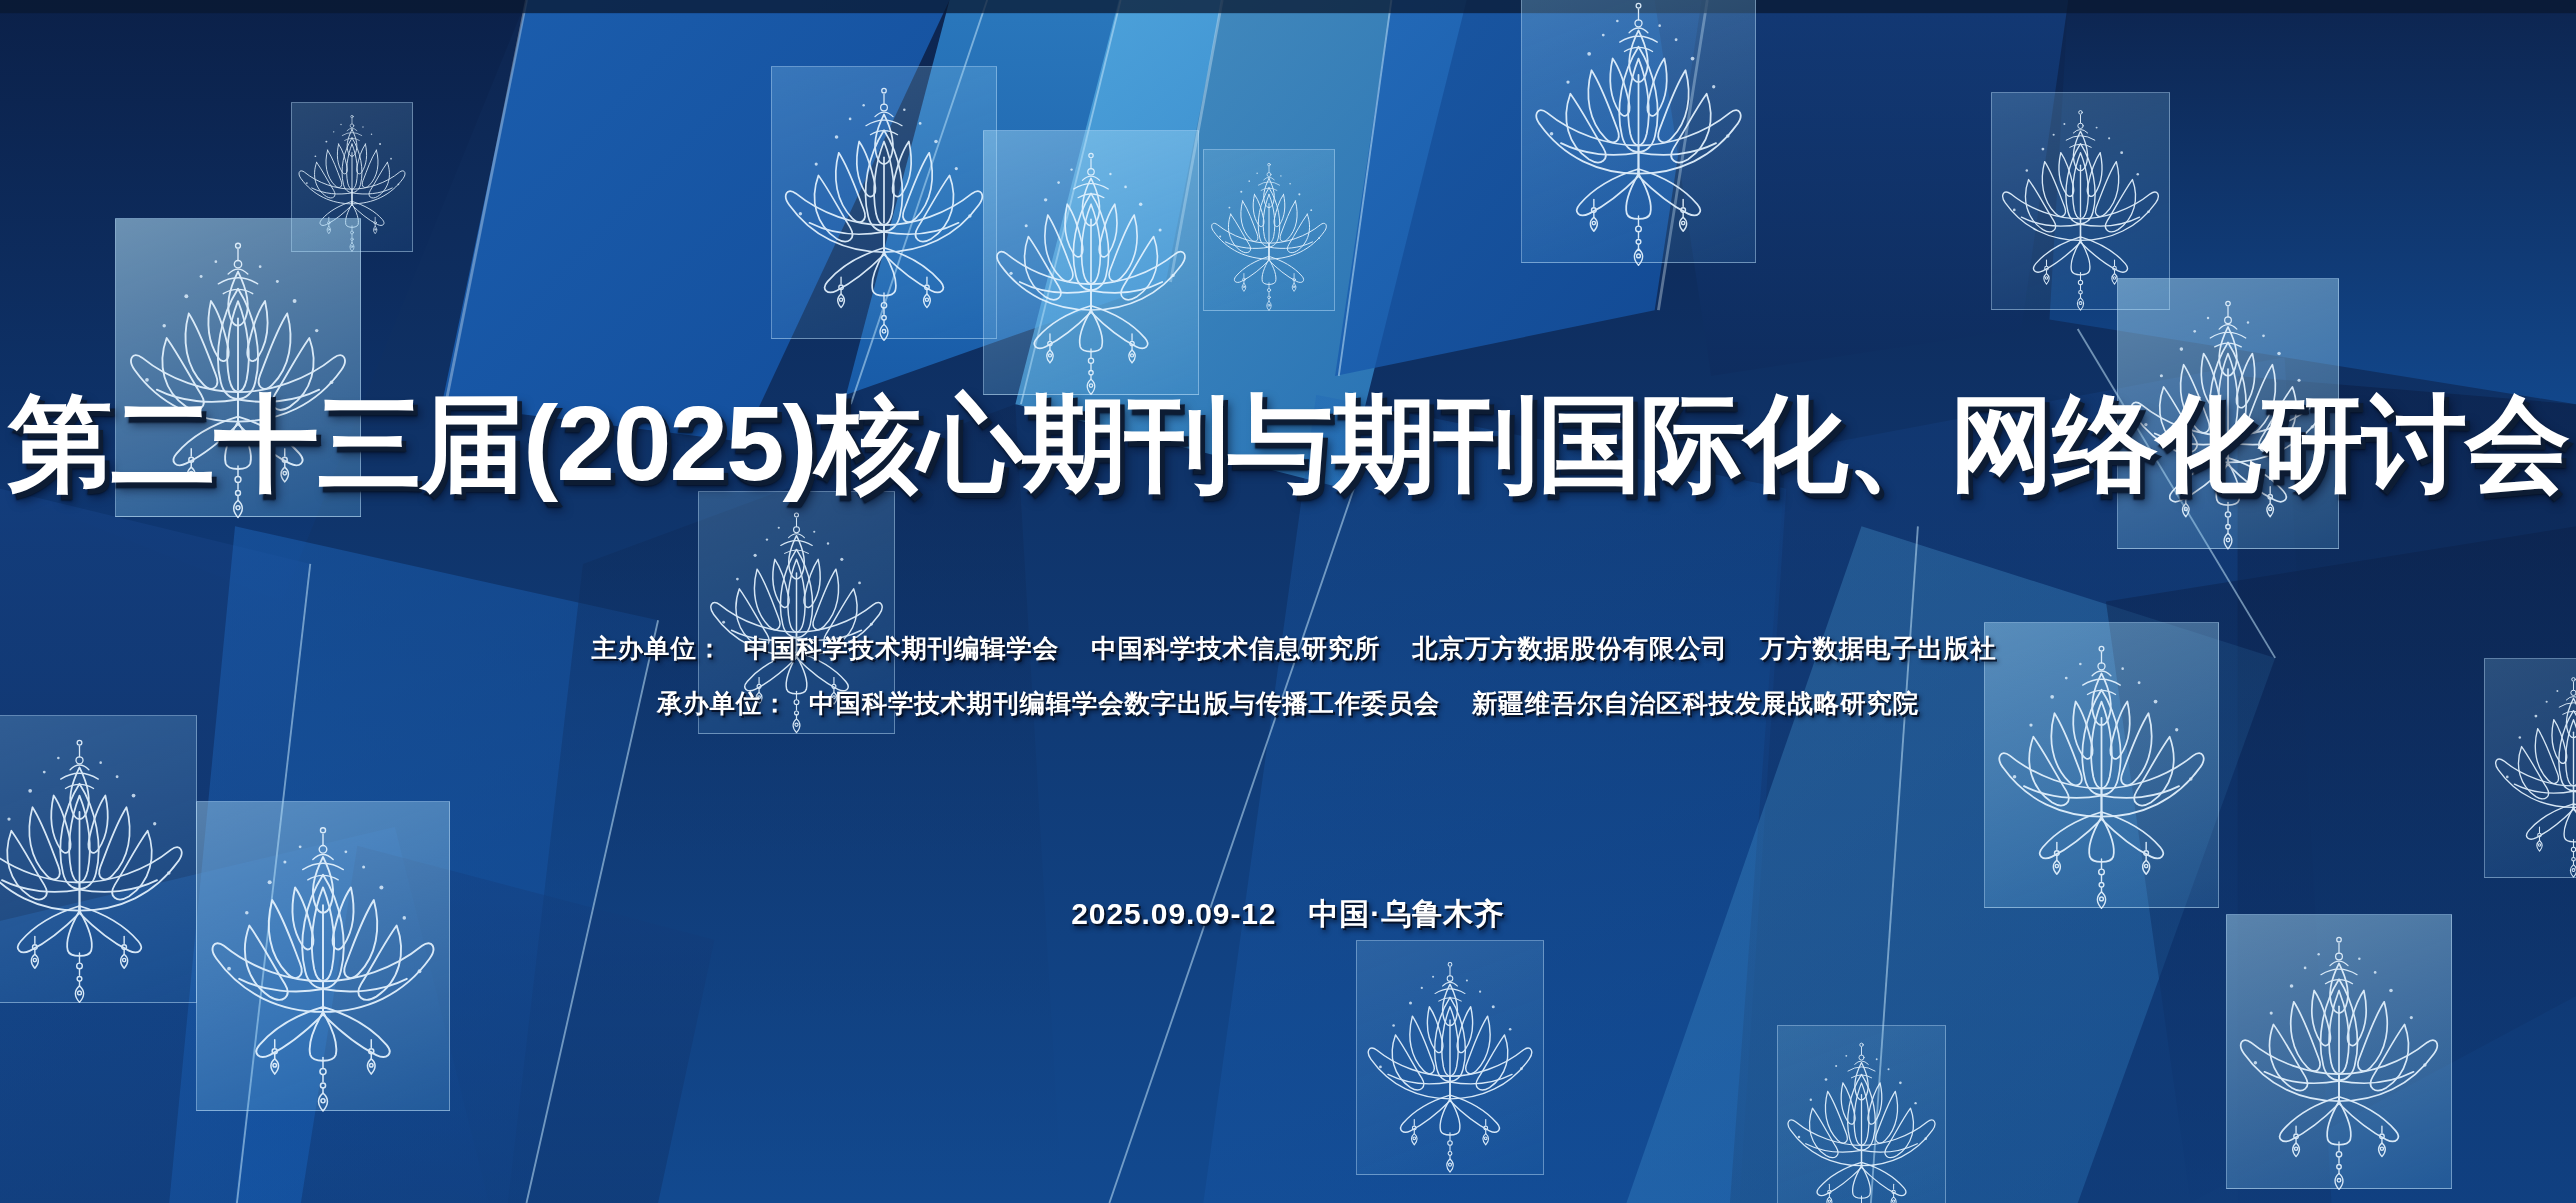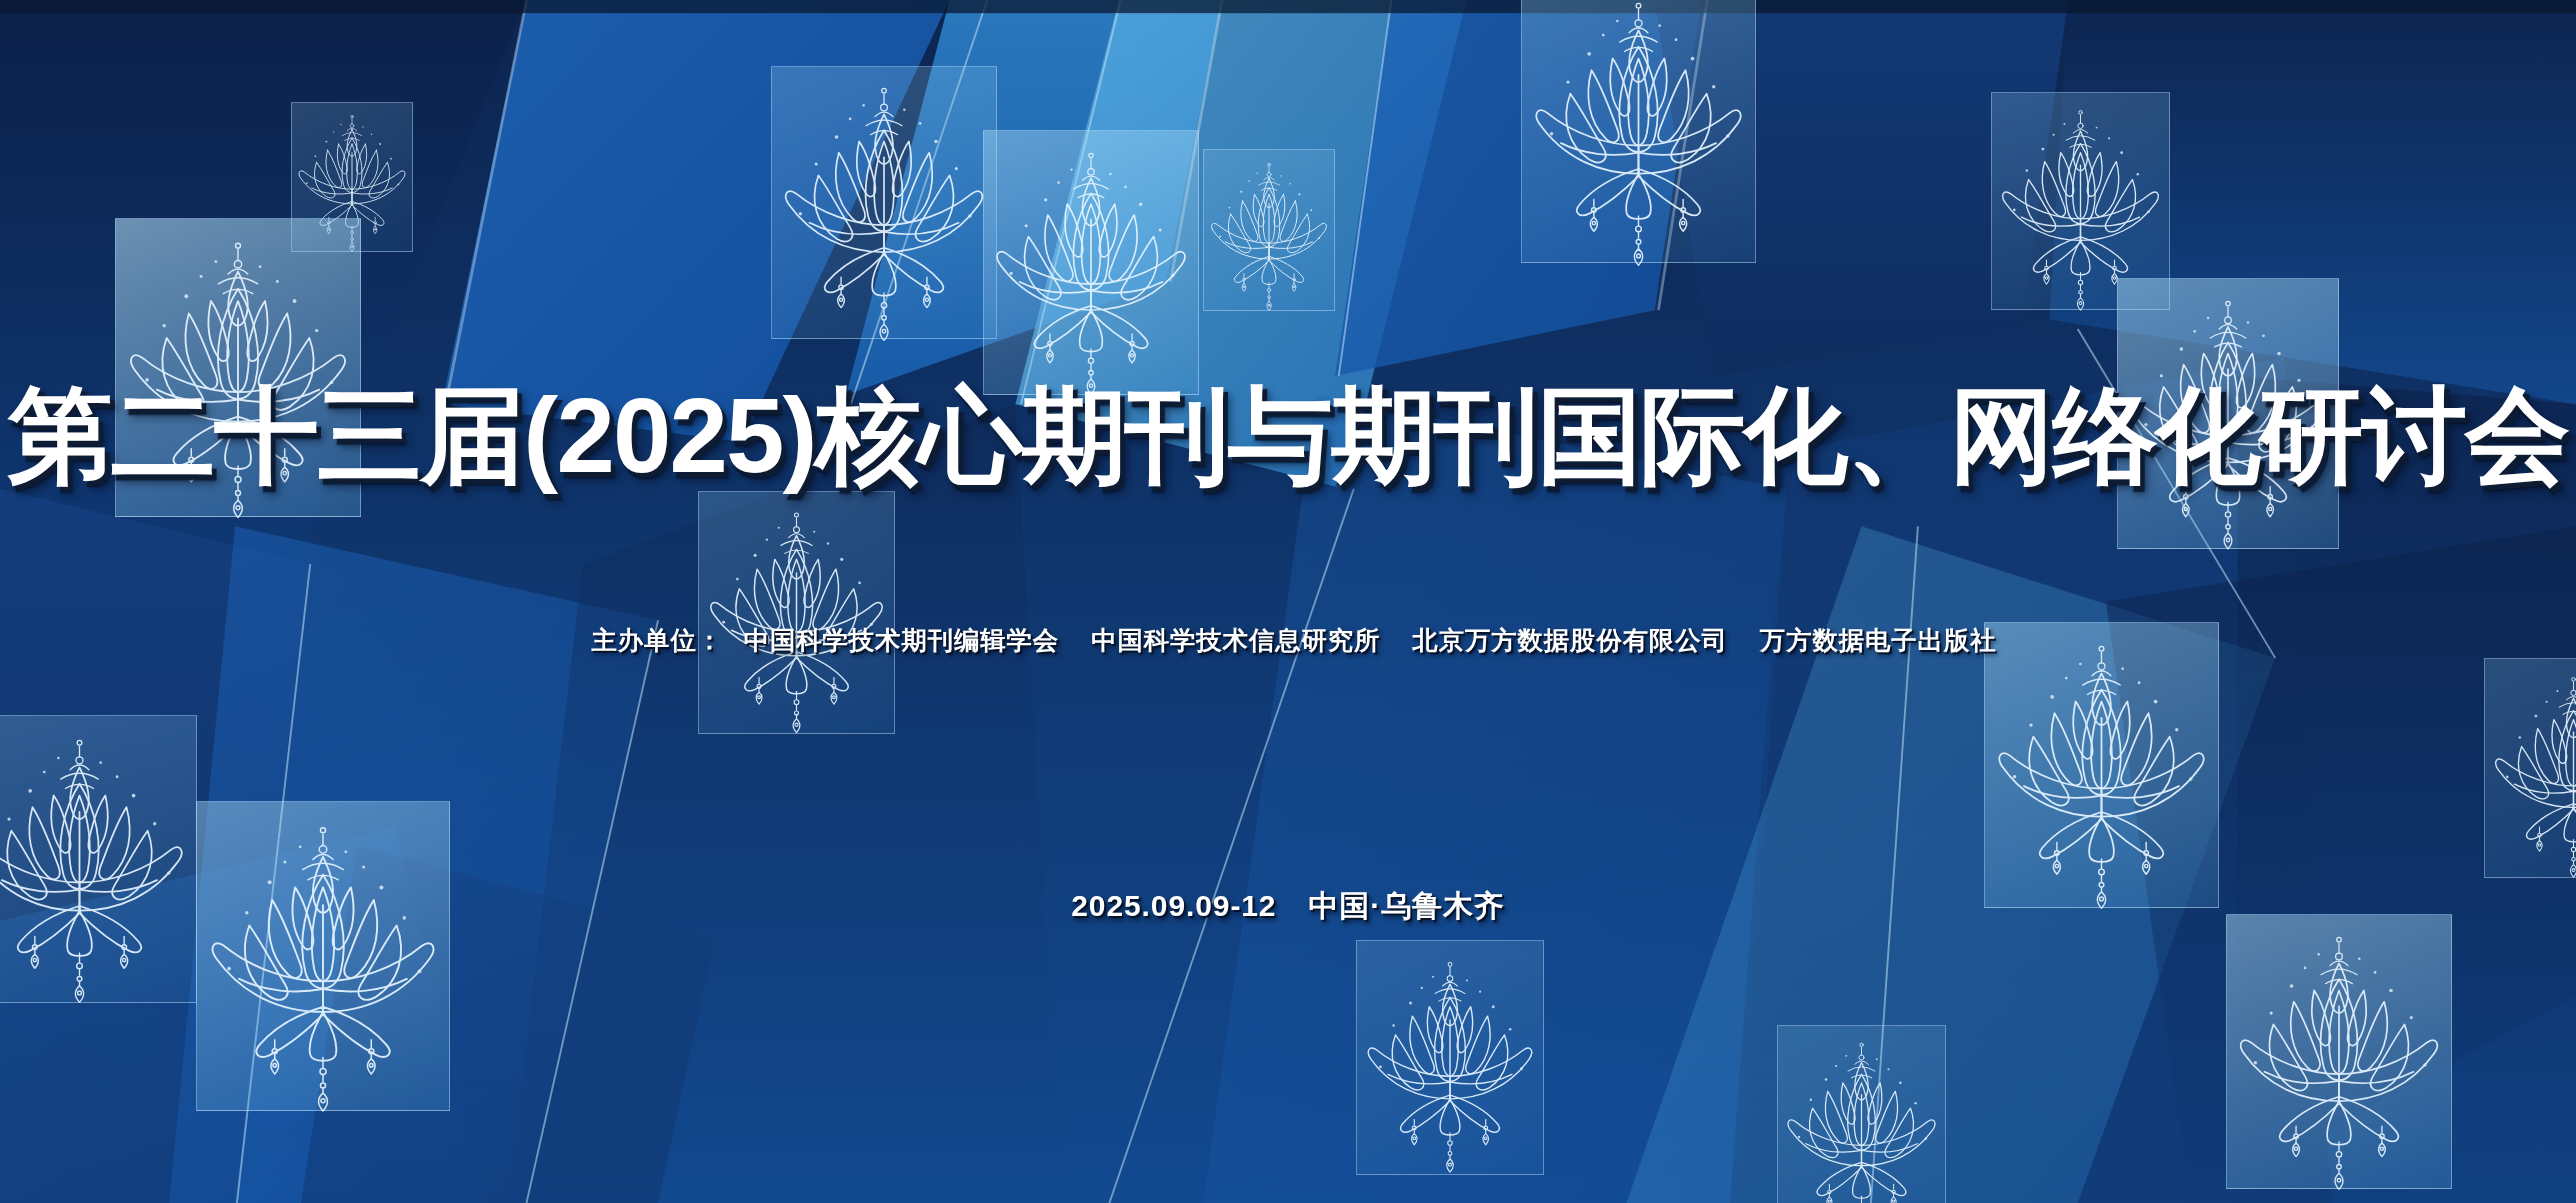--- a/index.html
+++ b/index.html
@@ -18,21 +18,21 @@
   
   .panel{position:absolute;overflow:visible;}
   .panel .glass{
     position:absolute;inset:0;
     border:0.9px solid rgba(200,230,255,.40);
     box-sizing:border-box;
   }
   .panel svg.lotus{position:absolute;left:0;top:0;width:100%;height:100%;overflow:visible;}
 
   
-  #content{position:absolute;left:0;top:0;width:2576px;height:1051px;}
+  #content{position:absolute;left:0;top:8px;width:2576px;height:1051px;}
   #title{
     position:absolute;left:0;right:0;top:367px;
     text-align:center;
     font-size:105px;
     font-weight:bold;
     letter-spacing:-1.9px;
     color:#ffffff;
     white-space:nowrap;
     text-shadow:
        4.7px 4.7px 0 #0d1c33,
@@ -264,20 +264,23 @@
   </div>
 
   <div id="content">
 
     <div id="title">第二十三届(2025)核心期刊与期刊国际化、网络化研讨会</div>
 
     <div class="org" id="org1">
       <span>主办单位：</span><span class="sp-sm"></span><span>中国科学技术期刊编辑学会</span><span class="sp"></span><span>中国科学技术信息研究所</span><span class="sp"></span><span>北京万方数据股份有限公司</span><span class="sp"></span><span>万方数据电子出版社</span>
     </div>
 
+    <div class="org" id="org2">
+      <span>承办单位：</span><span class="sp-sm"></span><span>中国科学技术期刊编辑学会数字出版与传播工作委员会</span><span class="sp"></span><span>新疆维吾尔自治区科技发展战略研究院</span>
+    </div>
 
 
     <div id="datebar">
       <span>2025.09.09-12</span><span class="sp"></span><span>中国·乌鲁木齐</span>
     </div>
 
   </div>
 
   <svg width="0" height="0" style="position:absolute" aria-hidden="true">
     <defs>

